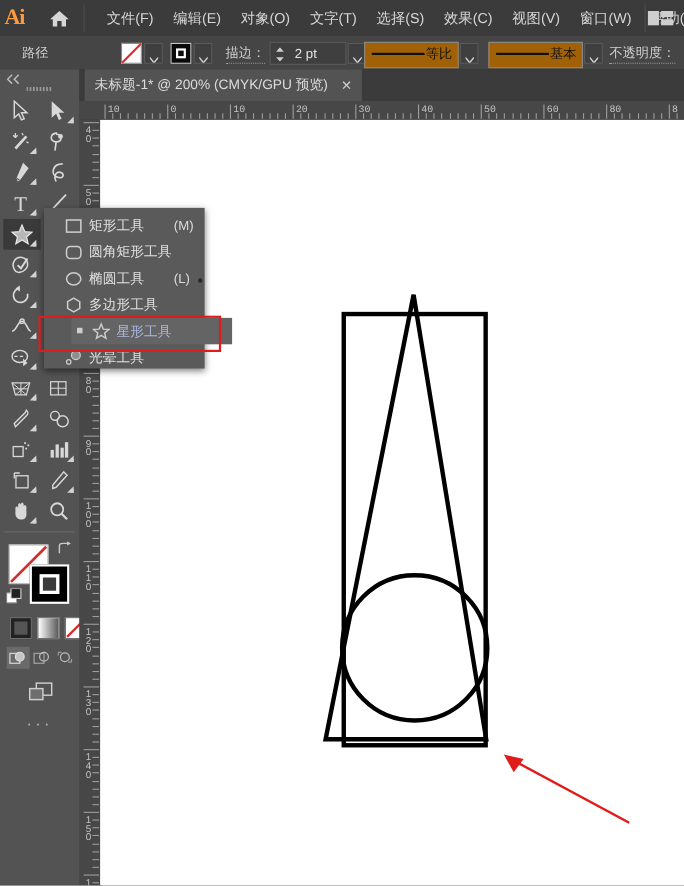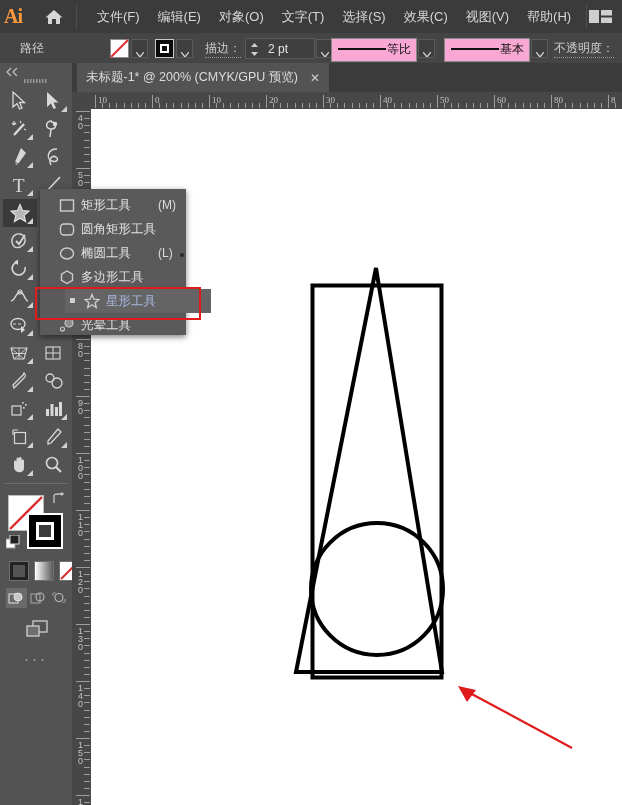--- a/index.html
+++ b/index.html
@@ -34,21 +34,21 @@
   .drop-arrow{position:absolute;top:6px;width:17px;height:19px;background:#3f3f3f;border:1px solid #5a5a5a;box-sizing:border-box;}
   .drop-arrow .chev{position:absolute;left:4px;top:6px;width:8px;height:5px;}
 
   .stroke-swatch{position:absolute;top:6px;width:19px;height:19px;background:#0a0a0a;border:1px solid #c9c9c9;box-sizing:border-box;}
   .stroke-swatch i{position:absolute;left:4px;top:4px;width:9px;height:9px;border:2px solid #fff;box-sizing:border-box;display:block;}
 
   .numfield{position:absolute;top:5px;height:21px;background:#3f3f3f;border:1px solid #5a5a5a;box-sizing:border-box;}
   .numfield .val{position:absolute;left:22px;top:2px;font-size:12px;color:#e3e3e3;line-height:17px;}
   .spinner{position:absolute;left:4px;top:4px;width:9px;height:13px;}
 
-  .profbox{position:absolute;top:5px;height:24px;background:#f9a8d4;border:1px solid #888;box-sizing:border-box;}
+  .profbox{position:absolute;top:5px;height:24px;background:#a16207;border:1px solid #888;box-sizing:border-box;}
   .profbox .pline{position:absolute;left:6px;top:9px;height:2px;background:#111;}
   .profbox .ptext{position:absolute;right:5px;top:2px;font-size:12px;color:#111;line-height:17px;}
 
   
   .toolbar{position:absolute;left:0;top:63px;width:72px;height:742px;background:#535353;}
   .tb-collapse{position:absolute;left:6px;top:3px;width:14px;height:10px;}
   .tb-grip{position:absolute;left:24px;top:9px;width:24px;height:4px;}
   .tools{position:absolute;left:0;top:24px;width:72px;}
   .trow{position:relative;width:72px;height:28px;}
   .tool{position:absolute;width:34px;height:28px;}
@@ -84,21 +84,21 @@
   .tab .title{font-size:12.5px;color:#dcdcdc;white-space:nowrap;}
   .tab .close{margin-left:12px;font-size:12px;color:#cfcfcf;line-height:12px;}
 
   
   .hruler{position:absolute;left:72px;top:92px;width:550px;height:17px;background:#474747;
     border-bottom:1px solid #2e2e2e;overflow:hidden;}
   .vruler{position:absolute;left:72px;top:109px;width:19px;height:696px;background:#474747;
     border-right:1px solid #2e2e2e;overflow:hidden;}
   .rcorner{position:absolute;left:72px;top:92px;width:19px;height:17px;background:#474747;}
   .tick{position:absolute;background:#9d9d9d;}
-  .rlab{position:absolute;color:#c4c4c4;font-size:9px;font-family:Liberation Serif, serif;white-space:nowrap;}
+  .rlab{position:absolute;color:#c4c4c4;font-size:9px;font-family:Liberation Mono, monospace;white-space:nowrap;}
   .vlab{position:absolute;color:#c4c4c4;font-size:9px;width:11px;text-align:center;line-height:8px;}
 
   .canvas{position:absolute;left:91px;top:109px;width:531px;height:696px;background:#fff;overflow:hidden;}
   .canvas svg{position:absolute;left:0;top:0;}
 
   
   .flyout{position:absolute;left:40px;top:189px;width:146px;height:146px;background:#5a5a5a;
     box-shadow:0 2px 6px rgba(0,0,0,.5);}
   .fly-item{position:absolute;left:0;width:146px;height:24px;display:flex;align-items:center;}
   .fly-item.active{background:#646464;}
@@ -129,20 +129,21 @@
     </div>
     <div class="menu-div" style="left:76px;"></div>
     <div class="menuitems">
       <div class="menuitem">文件(F)</div>
       <div class="menuitem">编辑(E)</div>
       <div class="menuitem">对象(O)</div>
       <div class="menuitem">文字(T)</div>
       <div class="menuitem">选择(S)</div>
       <div class="menuitem">效果(C)</div>
       <div class="menuitem">视图(V)</div>
+      <div class="menuitem">窗口(W)</div>
       <div class="menuitem">帮助(H)</div>
     </div>
     <div class="menu-div" style="left:586px;"></div>
     <div class="ws-icon">
       <svg width="26" height="15" viewBox="0 0 26 15">
         <rect x="1" y="1" width="10" height="13" fill="#cfcfcf"></rect>
         <rect x="13" y="1" width="11" height="5.5" fill="#cfcfcf"></rect>
         <rect x="13" y="8.5" width="11" height="5.5" fill="#cfcfcf"></rect>
       </svg>
     </div>

